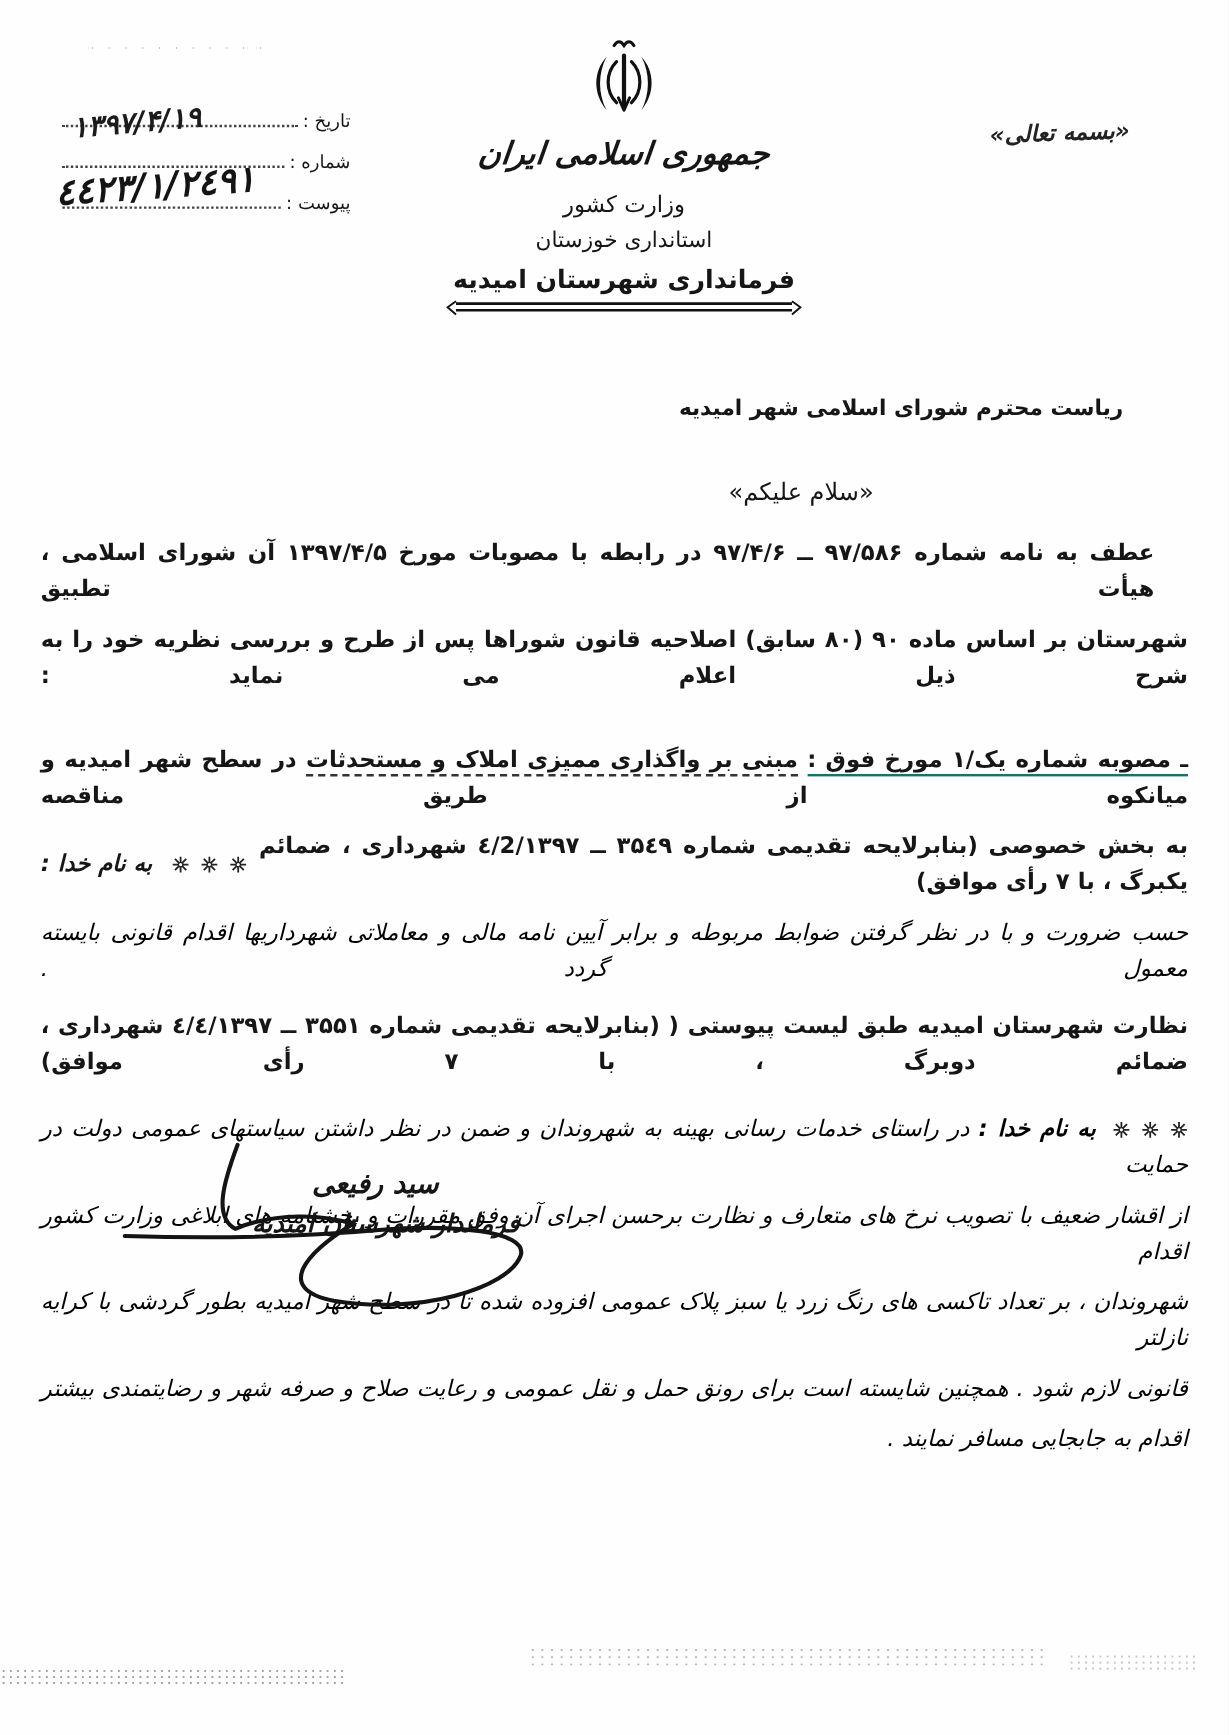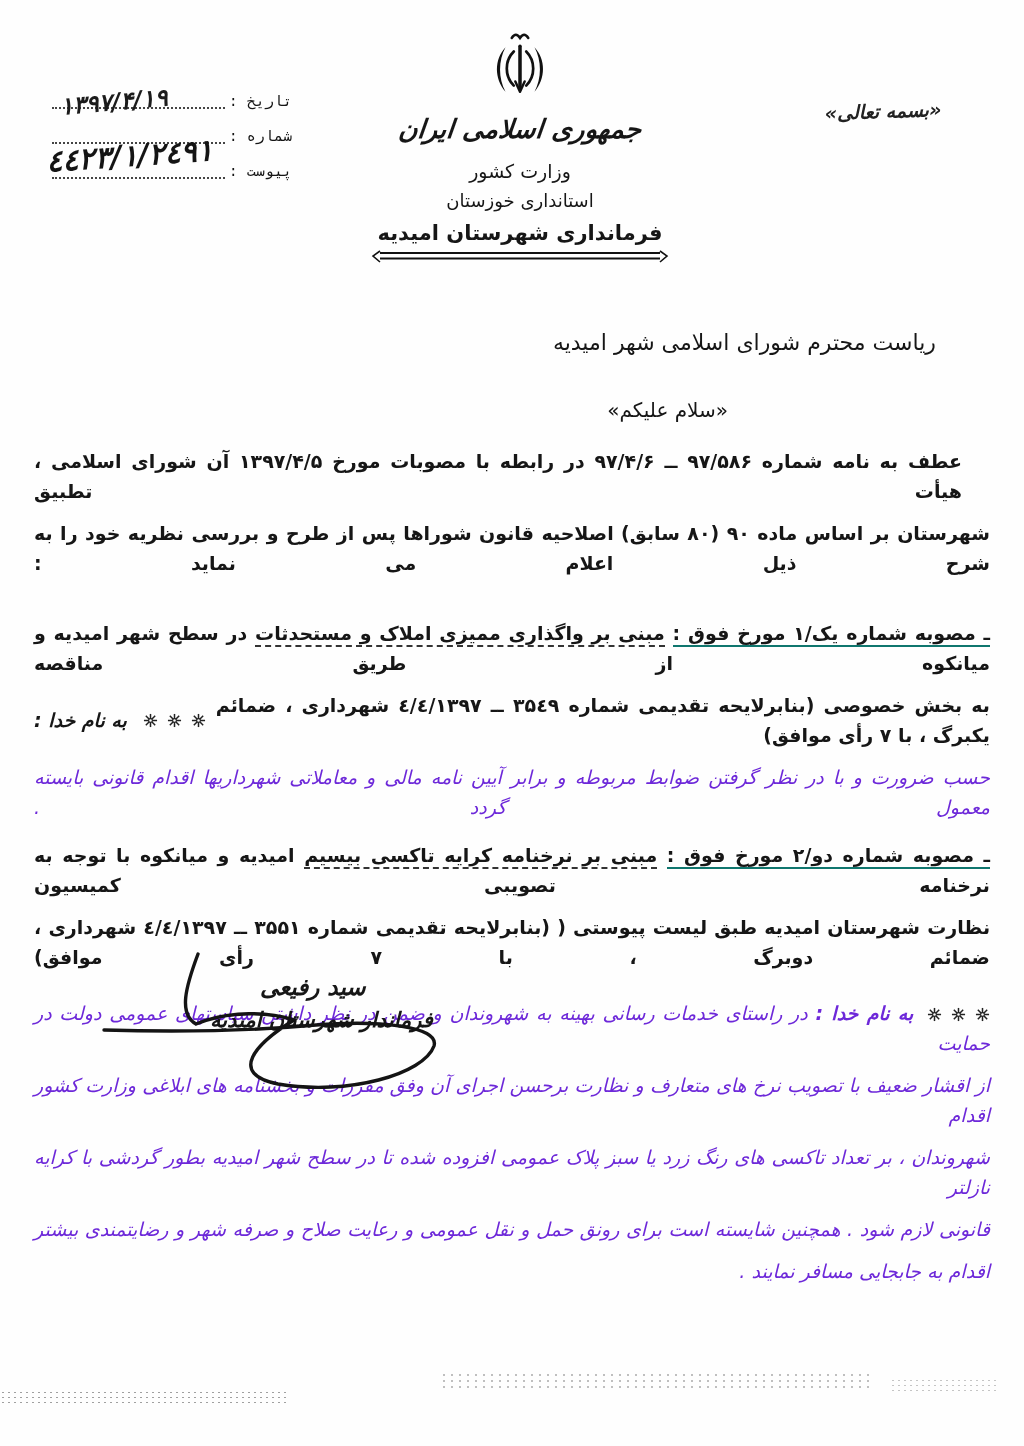--- a/index.html
+++ b/index.html
@@ -13,50 +13,50 @@
   
   .head-center { position:absolute; top:30px; left:352px; width:336px; text-align:center; }
   .emblem { display:inline-block; }
   .country { font-size:26px; font-weight:700; font-style:italic; transform:skewX(-6deg); margin-top:4px; }
   .ministry { font-size:19px; margin-top:16px; letter-spacing:1px; }
   .province { font-size:18px; margin-top:8px; letter-spacing:1px; }
   .office { font-size:21px; font-weight:700; margin-top:10px; }
   .rule { margin-top:4px; }
 
   .meta { position:absolute; top:92px; left:52px; width:240px; direction:rtl; font-size:15px; }
-  .meta-row { display:flex; align-items:center; margin-bottom:16px;font-family:Liberation Mono, monospace; }
+  .meta-row { display:flex; align-items:flex-start; margin-bottom:16px; }
   .meta-label { white-space:nowrap; padding-left:4px; }
   .meta-dots { flex:1; border-bottom:2px dotted #444; height:14px; }
   .hand-date {
     position:absolute; top:-4px; left:8px; font-size:24px; font-style:italic; font-weight:700;
     transform:rotate(-5deg); white-space:nowrap; color:#1b1b1b;
   }
   .hand-number {
     position:absolute; top:46px; left:-6px; font-size:30px; font-style:italic; font-weight:700;
     transform:rotate(-4deg); white-space:nowrap; color:#141414;
   }
   .bismillah {
     position:absolute; top:100px; left:758px; width:250px; text-align:center;
     font-size:19px; font-style:italic; font-weight:700; transform:rotate(-2deg); color:#222;
   }
 
   
-  .recipient { position:absolute; top:330px; right:88px; font-size:22px; font-weight:400; letter-spacing:1px; }
+  .recipient { position:absolute; top:330px; right:88px; font-size:18px; font-weight:700; letter-spacing:1px; }
   .salutation { position:absolute; top:398px; right:296px; font-size:20px; font-weight:400; }
 
   
   .body-block { position:absolute; top:446px; right:34px; left:34px; font-size:19px; font-weight:700; }
   .line { line-height:30px; margin-bottom:12px; text-align:justify; }
   .line.fill { text-align-last:justify; }
   .indent { padding-right:28px; }
   .gap28 { height:28px; } .gap6 { height:6px; } .gap14 { height:14px; }
   .u-solid { border-bottom:2px solid #0f766e; padding-bottom:1px; }
   .u-dash  { border-bottom:2px dashed #333; padding-bottom:1px; }
   .hand {
-    font-style:italic; font-weight:400; font-size:19px; color:#6d28d9;
+    font-style:italic; font-weight:400; font-size:19px; color:#000000;
   }
   .flexline { display:flex; align-items:center; justify-content:space-between; gap:10px; }
   .stamps { display:inline-flex; gap:9px; align-items:center; vertical-align:middle; margin-left:6px; }
   .hand-tag { font-style:italic; font-weight:700; white-space:nowrap; }
 
   
   .sig-block { position:absolute; top:946px; right:540px; left:60px; height:170px; }
   .sig-name { position:absolute; top:28px; left:200px; font-size:23px; font-style:italic; font-weight:700; white-space:nowrap; }
   .sig-title { position:absolute; top:62px; left:150px; font-size:21px; font-style:italic; font-weight:700; white-space:nowrap; }
   .sig-swoosh { position:absolute; top:0; left:20px; }
@@ -130,21 +130,21 @@
   <div class="body-block">
 
     <div class="line fill indent">عطف به نامه  شماره ۹۷/۵۸۶ ــ ۹۷/۴/۶  در رابطه با مصوبات مورخ ۱۳۹۷/۴/۵ آن شورای اسلامی ، هیأت تطبیق</div>
     <div class="line fill">شهرستان بر اساس ماده ۹۰ (۸۰ سابق) اصلاحیه قانون شوراها پس از طرح و بررسی نظریه خود را به شرح ذیل اعلام می نماید :</div>
 
     <div class="gap28"></div>
 
     <div class="line fill"><span class="u-solid">ـ مصوبه شماره یک/۱ مورخ فوق :</span> <span class="u-dash">مبنی بر واگذاری ممیزی املاک و مستحدثات</span> <span>در سطح شهر امیدیه و میانکوه از طریق مناقصه</span></div>
 
     <div class="line flexline">
-      <span>به بخش خصوصی (بنابرلایحه تقدیمی شماره ۳۵٤۹ ــ ٤/٤/۱۳۹۷ شهرداری ، ضمائم یکبرگ ، با ۷ رأی موافق)</span>
+      <span>به بخش خصوصی (بنابرلایحه تقدیمی شماره ۳۵٤۹ ــ ٤/2/۱۳۹۷ شهرداری ، ضمائم یکبرگ ، با ۷ رأی موافق)</span>
       <span class="stamps">
         <svg width="15" height="15" viewBox="0 0 16 16">
             <g stroke="#222" stroke-width="1.6">
               <line x1="8" y1="1" x2="8" y2="15"></line>
               <line x1="1" y1="8" x2="15" y2="8"></line>
               <line x1="3" y1="3" x2="13" y2="13"></line>
               <line x1="13" y1="3" x2="3" y2="13"></line>
             </g>
             <circle cx="8" cy="8" r="2" fill="#fff" stroke="#222" stroke-width="1.2"></circle>
           </svg>
@@ -167,21 +167,20 @@
             <circle cx="8" cy="8" r="2" fill="#fff" stroke="#222" stroke-width="1.2"></circle>
           </svg>
       </span>
       <span class="hand-tag">به نام خدا :</span>
     </div>
 
     <div class="line fill hand">حسب ضرورت و با در نظر گرفتن ضوابط مربوطه و برابر آیین نامه مالی و معاملاتی شهرداریها اقدام قانونی بایسته معمول گردد .</div>
 
     <div class="gap6"></div>
 
-    <div class="line fill"><span class="u-solid">ـ مصوبه شماره دو/۲ مورخ فوق :</span> <span class="u-dash">مبنی بر نرخنامه کرایه تاکسی بیسیم</span> <span>امیدیه و میانکوه با توجه به نرخنامه تصویبی کمیسیون</span></div>
 
     <div class="line fill">نظارت شهرستان امیدیه طبق لیست پیوستی ( (بنابرلایحه تقدیمی شماره ۳۵۵۱ ــ ٤/٤/۱۳۹۷ شهرداری ، ضمائم دوبرگ ، با ۷ رأی موافق)</div>
 
     <div class="gap14"></div>
 
     <div class="line fill hand"><span class="stamps">
           <svg width="15" height="15" viewBox="0 0 16 16">
             <g stroke="#222" stroke-width="1.6">
               <line x1="8" y1="1" x2="8" y2="15"></line>
               <line x1="1" y1="8" x2="15" y2="8"></line>

